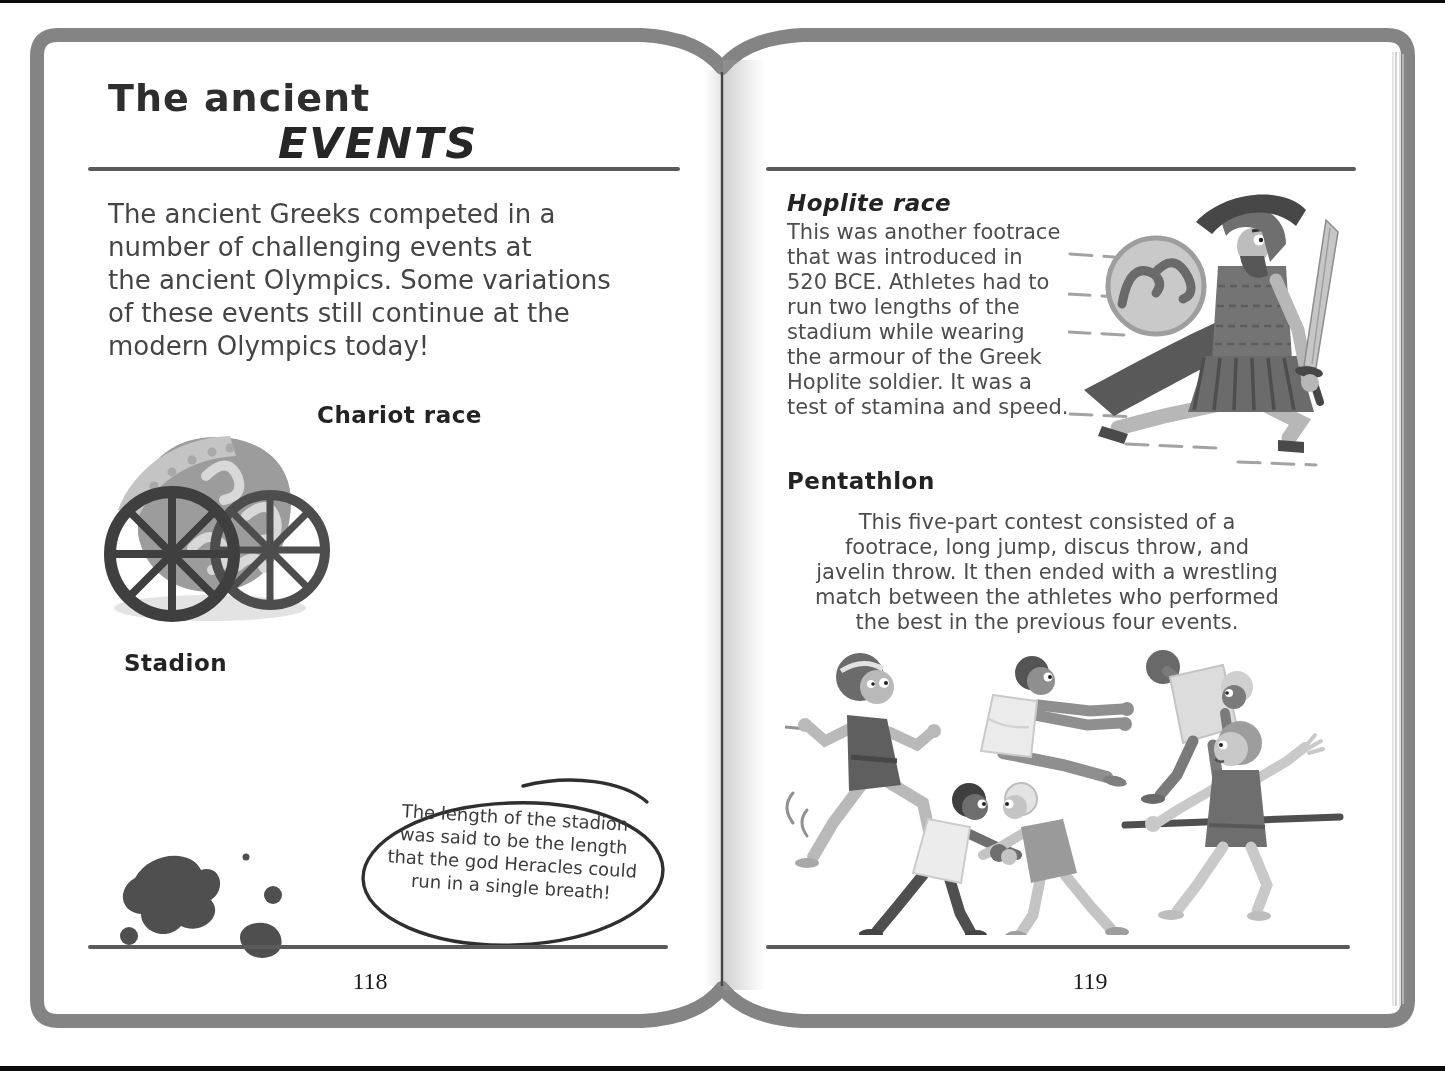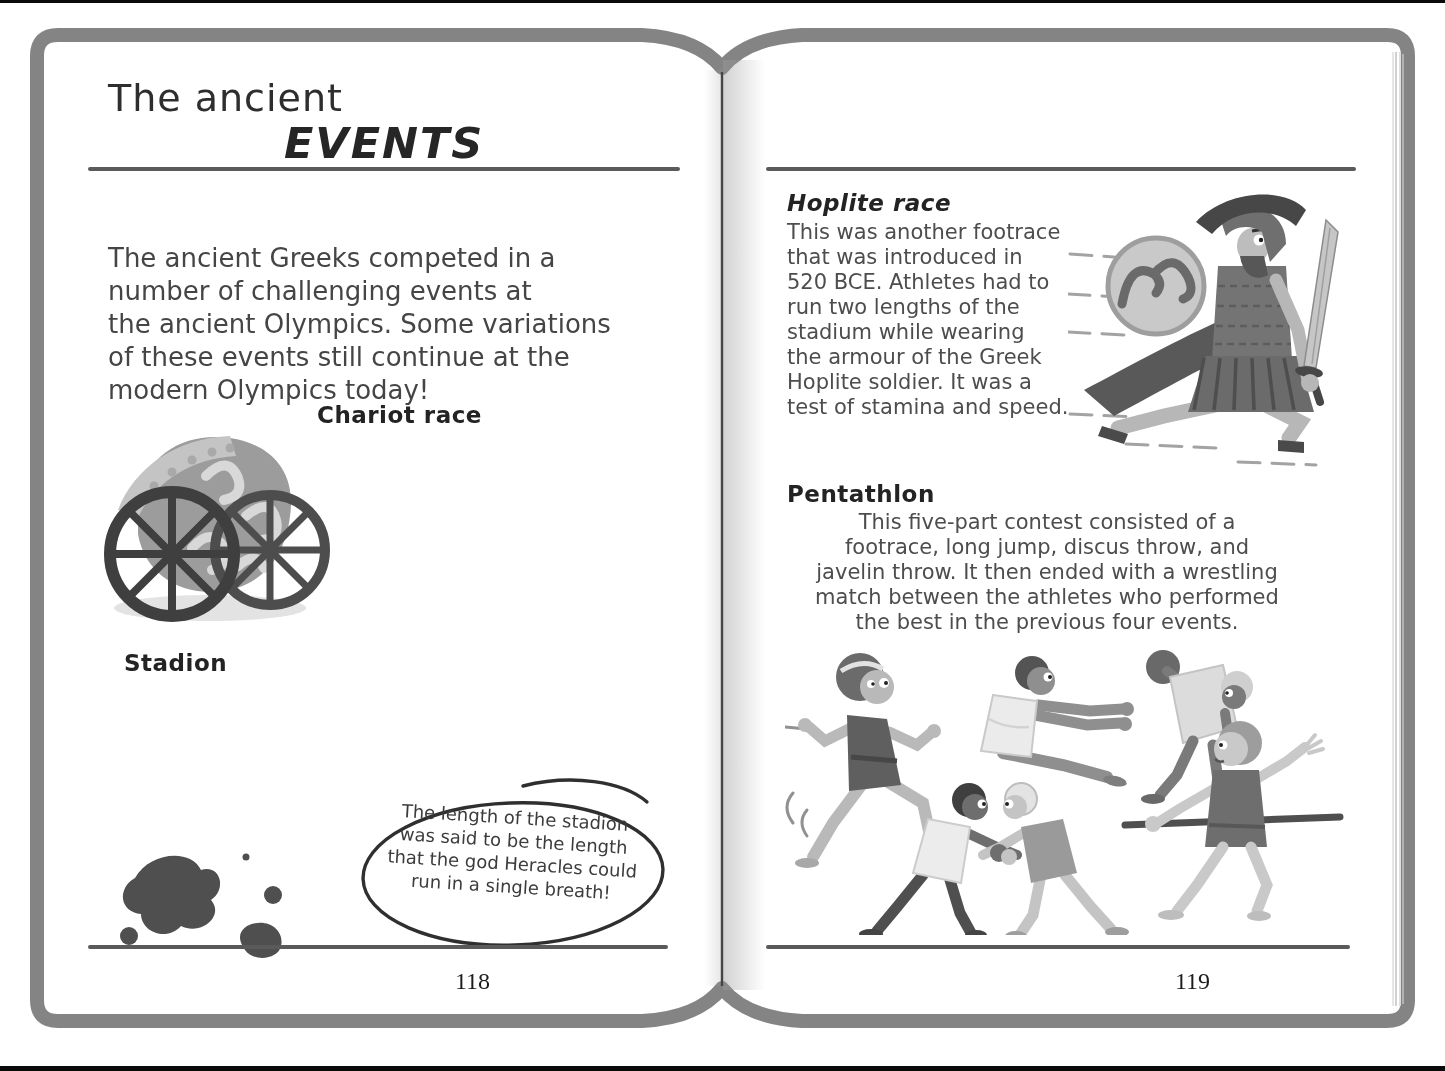--- a/index.html
+++ b/index.html
@@ -17,21 +17,21 @@
   .rule{position:absolute;height:4px;background:#5a5a5a;border-radius:2px;}
   .intro{font-size:26px;line-height:33px;color:#454545;}
   .sec-head{font-size:23px;font-weight:bold;color:#232323;letter-spacing:0.5px;}
   .sec-body{font-size:21px;line-height:25px;color:#4d4d4d;}
   .bubble-text{
     font-size:18px;line-height:23px;color:#3c3c3c;text-align:center;
     transform:rotate(3.5deg);
   }
   .page-num{
     font-family:"Liberation Serif","DejaVu Serif",serif;
-    font-size:24px;color:#1c1c1c;text-align:right;
+    font-size:24px;color:#1c1c1c;text-align:center;
   }
   svg{display:block;}
 </style>
 </head>
 <body>
 
 <div class="stage">
 
   <div class="edge-line edge-top"></div>
   <div class="edge-line edge-bottom"></div>
@@ -55,26 +55,26 @@
     <rect x="723" y="60" width="42" height="930" fill="url(#gutterR)"></rect>
     <path d="M 722 72 L 722 986" stroke="#454545" stroke-width="2.4"></path>
     <g stroke-width="1.6">
       <path d="M 1393 52 L 1393 1006" stroke="#e0e0e0"></path>
       <path d="M 1396 52 L 1396 1006" stroke="#c6c6c6"></path>
       <path d="M 1400 52 L 1400 1006" stroke="#d7d7d7"></path>
       <path d="M 1403 54 L 1403 1004" stroke="#c0c0c0"></path>
     </g>
   </svg>
 
-  <div class="abs title-1" style="left:108px;top:76px;">The ancient</div>
-  <div class="abs title-2" style="left:284px;top:118px;text-align:right;">EVENTS</div>
+  <div class="abs title-1" style="left:108px;top:76px;font-weight:bold;">The ancient</div>
+  <div class="abs title-2" style="left:278px;top:118px;text-align:right;">EVENTS</div>
 
   <div class="rule" style="left:88px;top:167px;width:592px;"></div>
 
-  <div class="abs intro pre" style="left:108px;top:198px;width:590px;margin-top:44px;">The ancient Greeks competed in a
+  <div class="abs intro pre" style="left:108px;top:198px;width:590px;">The ancient Greeks competed in a
 number of challenging events at
 the ancient Olympics. Some variations
 of these events still continue at the
 modern Olympics today!</div>
 
   <svg class="abs" style="left:88px;top:398px;" width="242" height="238" viewBox="0 0 242 238">
     <ellipse cx="122" cy="210" rx="96" ry="13" fill="#e3e3e3"></ellipse>
 
     <path d="M50,98 C60,55 98,34 142,40 C188,47 208,78 202,118 C197,162 170,192 126,194 C86,195 56,172 50,136 Z" fill="#9c9c9c"></path>
     <g fill="none" stroke="#d8d8d8" stroke-width="10" stroke-linecap="round">
@@ -219,21 +219,21 @@
       <path d="M152,36 C182,14 218,28 218,62 L202,80 L194,50 C182,42 166,44 158,54 Z" fill="#6f6f6f"></path>
       <path d="M128,40 C158,8 216,4 238,28 L228,44 C206,24 166,26 144,52 Z" fill="#474747"></path>
     </g>
 
     <g>
       <circle cx="88" cy="104" r="48" fill="#c9c9c9" stroke="#9e9e9e" stroke-width="5"></circle>
       <path d="M54,122 Q62,78 86,92 Q96,101 88,111 M86,92 Q106,68 120,95 Q128,112 115,117" fill="none" stroke="#6a6a6a" stroke-width="9" stroke-linecap="round"></path>
     </g>
   </svg>
 
-  <div class="abs sec-head" style="left:787px;top:481px;">Pentathlon</div>
+  <div class="abs sec-head" style="left:787px;top:468px;">Pentathlon</div>
   <div class="abs sec-body pre" style="left:787px;top:510px;width:520px;text-align:center;">This five-part contest consisted of a
 footrace, long jump, discus throw, and
 javelin throw. It then ended with a wrestling
 match between the athletes who performed
 the best in the previous four events.</div>
 
   <svg class="abs" style="left:785px;top:635px;" width="565" height="300" viewBox="0 0 565 300">
 
     <g>
       <g fill="none" stroke="#919191" stroke-width="3" stroke-linecap="round">

